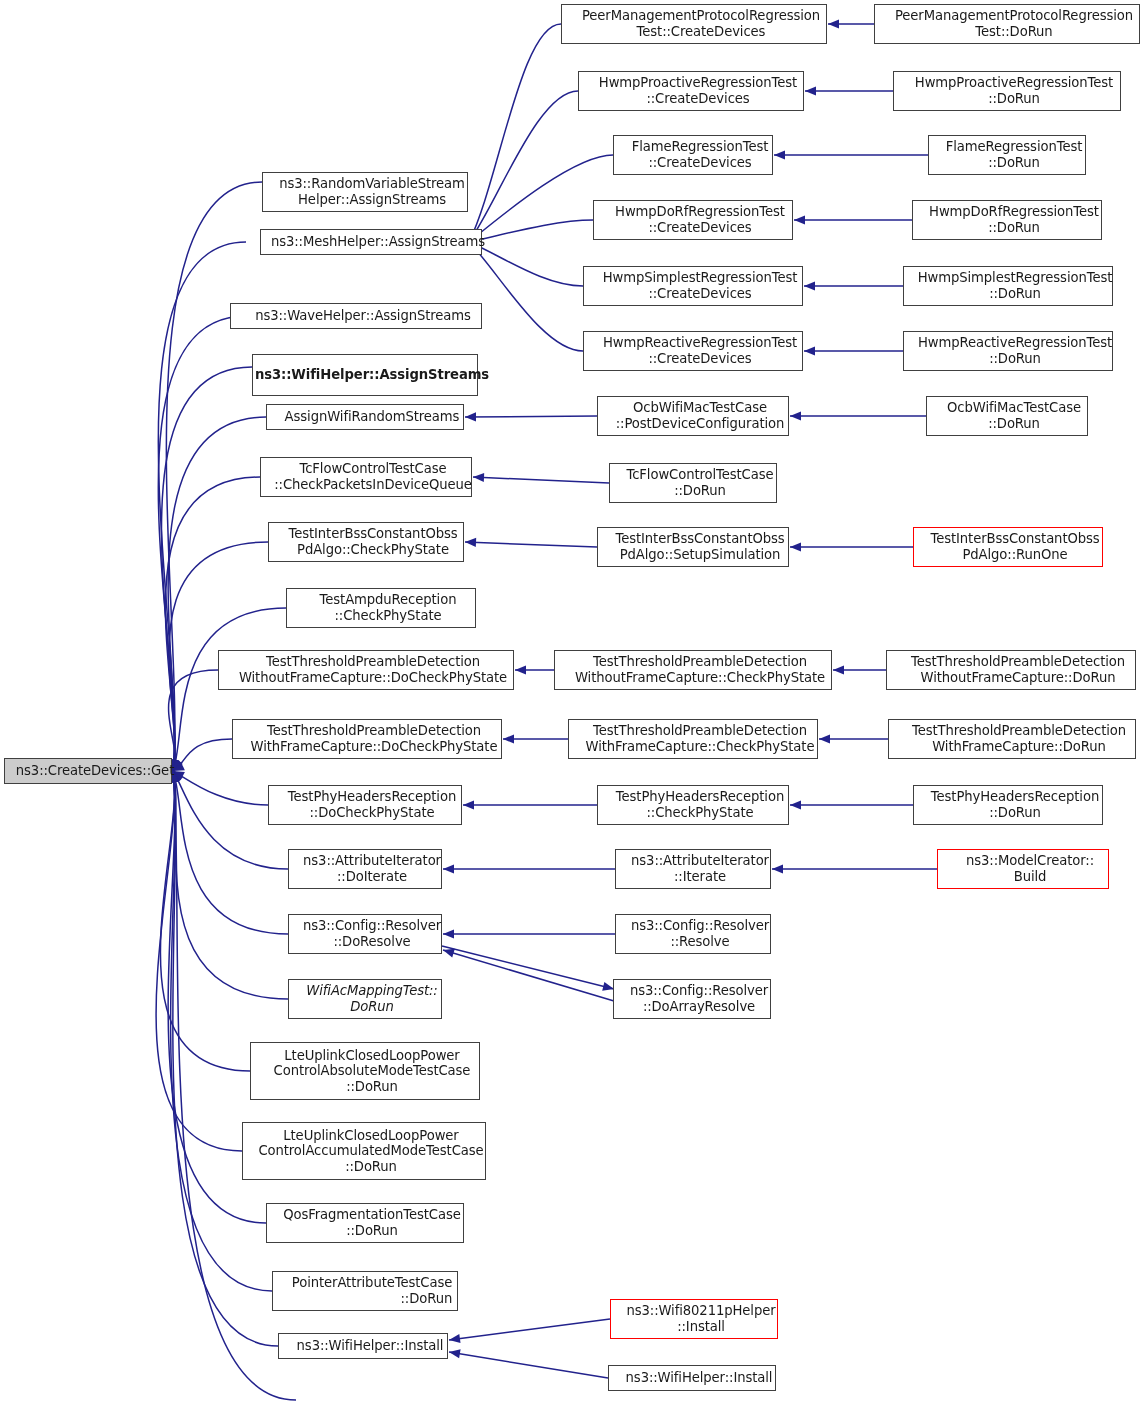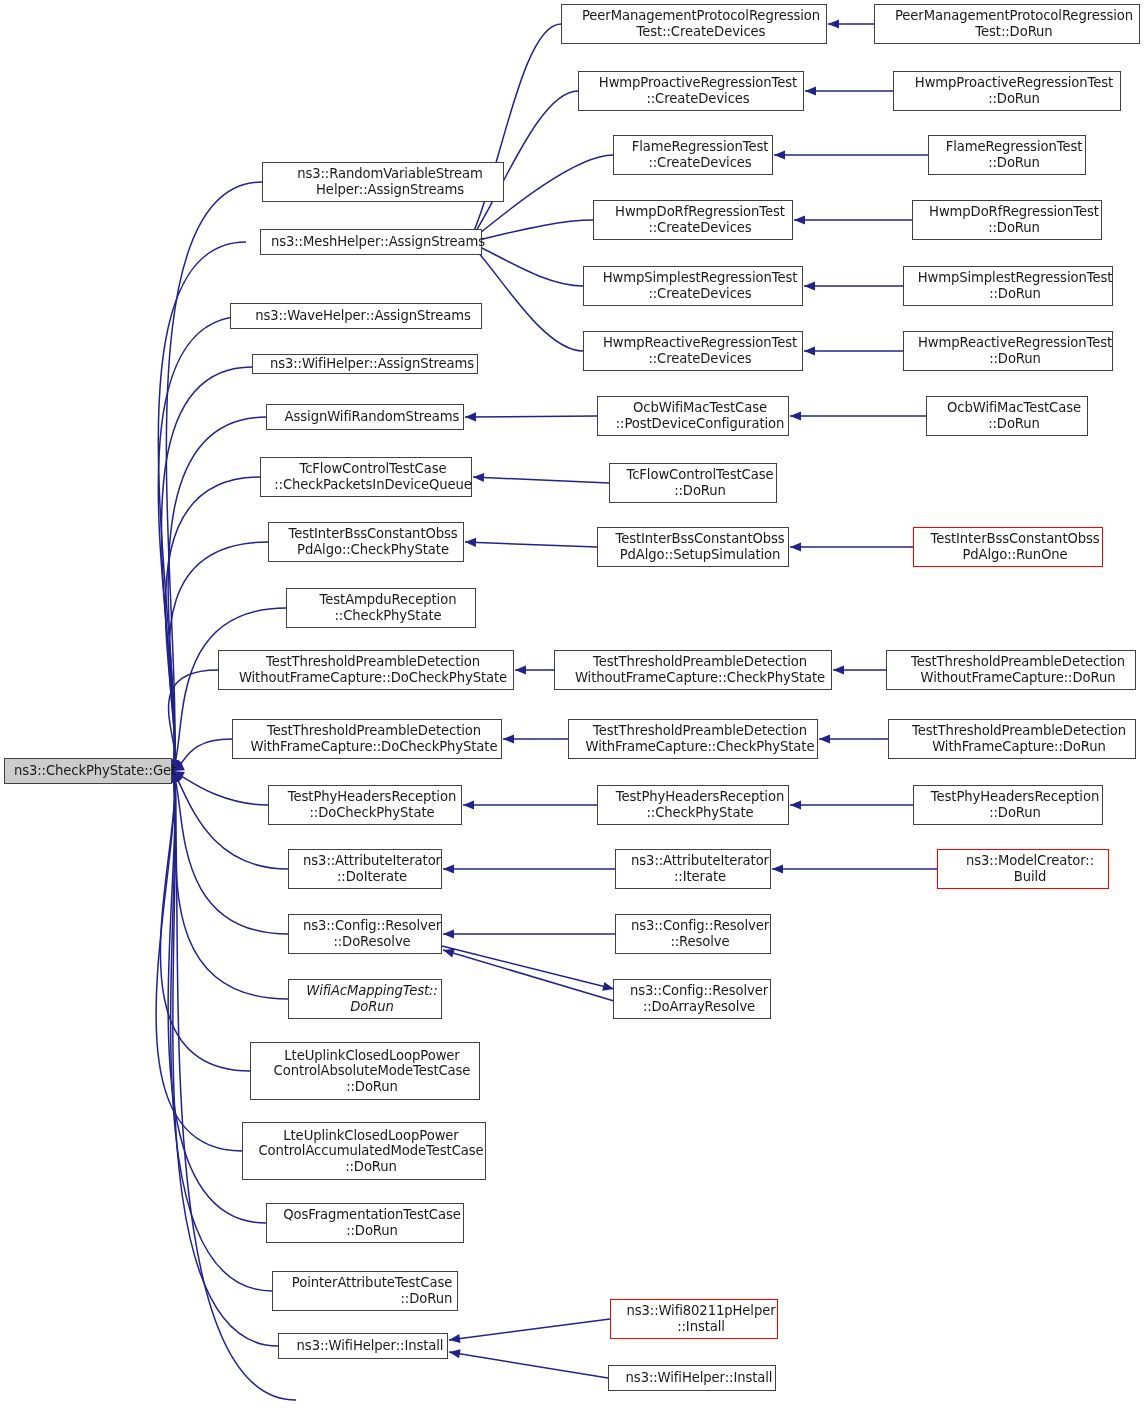--- a/index.html
+++ b/index.html
@@ -115,26 +115,26 @@
       <path d="M614,1001 L443,950" class="edge"></path>
       <polygon points="443.0,950.0 454.9,948.7 452.2,957.6" class="arrow"></polygon>
       <path d="M442,946 L614,989" class="edge"></path>
       <polygon points="614.0,989.0 602.2,990.8 604.4,981.9" class="arrow"></polygon>
       <path d="M610,1319 L449,1340" class="edge"></path>
       <polygon points="449.0,1340.0 459.3,1334.0 460.5,1343.1" class="arrow"></polygon>
       <path d="M608,1378 L449,1352" class="edge"></path>
       <polygon points="449.0,1352.0 460.6,1349.2 459.1,1358.3" class="arrow"></polygon>
     </svg>
   <div id="node-layer">
-      <div class="node root" style="left: 4px; top: 758px; width: 168px; height: 26px;">ns3::CheckPhyState::Get</div>
-      <div class="node" style="left: 262px; top: 162px; width: 242px; height: 40px;">ns3::RandomVariableStream
+      <div class="node root" style="left: 4px; top: 758px; width: 168px; height: 26px;">ns3::CreateDevices::Get</div>
+      <div class="node" style="left: 262px; top: 172px; width: 206px; height: 40px;">ns3::RandomVariableStream
 Helper::AssignStreams</div>
       <div class="node" style="left: 260px; top: 229px; width: 222px; height: 26px;">ns3::MeshHelper::AssignStreams</div>
       <div class="node" style="left: 230px; top: 303px; width: 252px; height: 26px;">ns3::WaveHelper::AssignStreams</div>
-      <div class="node" style="left: 252px; top: 354px; width: 226px; height: 20px;">ns3::WifiHelper::AssignStreams</div>
+      <div class="node" style="left: 252px; top: 354px; width: 226px; height: 42px; font-weight: bold;">ns3::WifiHelper::AssignStreams</div>
       <div class="node" style="left: 266px; top: 404px; width: 198px; height: 26px;">AssignWifiRandomStreams</div>
       <div class="node" style="left: 260px; top: 457px; width: 212px; height: 40px;">TcFlowControlTestCase
 ::CheckPacketsInDeviceQueue</div>
       <div class="node" style="left: 268px; top: 522px; width: 196px; height: 40px;">TestInterBssConstantObss
 PdAlgo::CheckPhyState</div>
       <div class="node" style="left: 286px; top: 588px; width: 190px; height: 40px;">TestAmpduReception
 ::CheckPhyState</div>
       <div class="node" style="left: 218px; top: 650px; width: 296px; height: 40px;">TestThresholdPreambleDetection
 WithoutFrameCapture::DoCheckPhyState</div>
       <div class="node" style="left: 232px; top: 719px; width: 270px; height: 40px;">TestThresholdPreambleDetection

